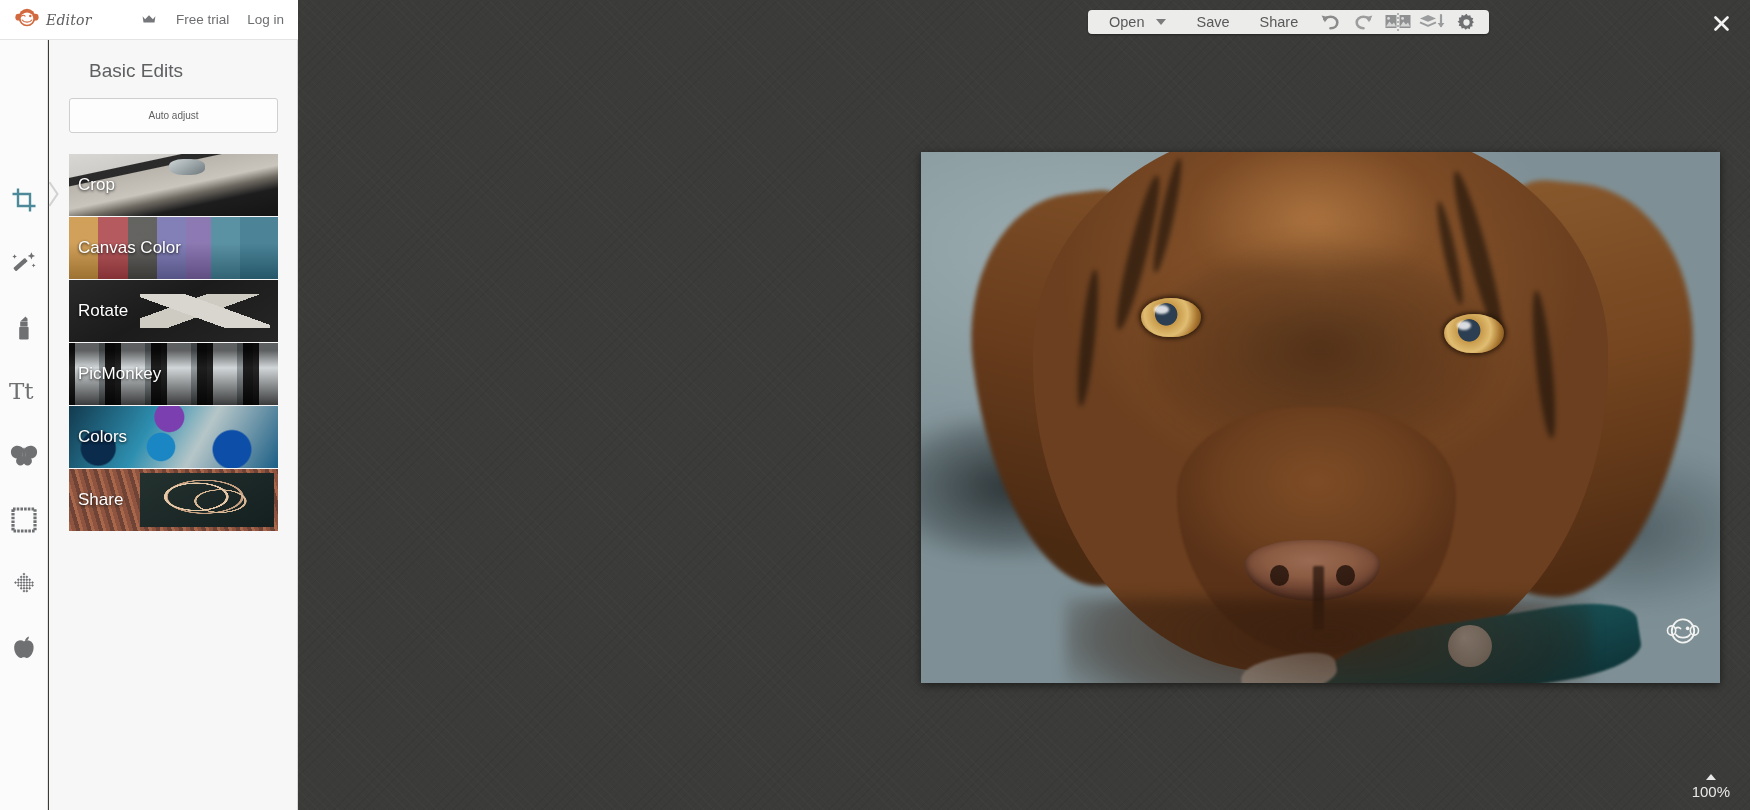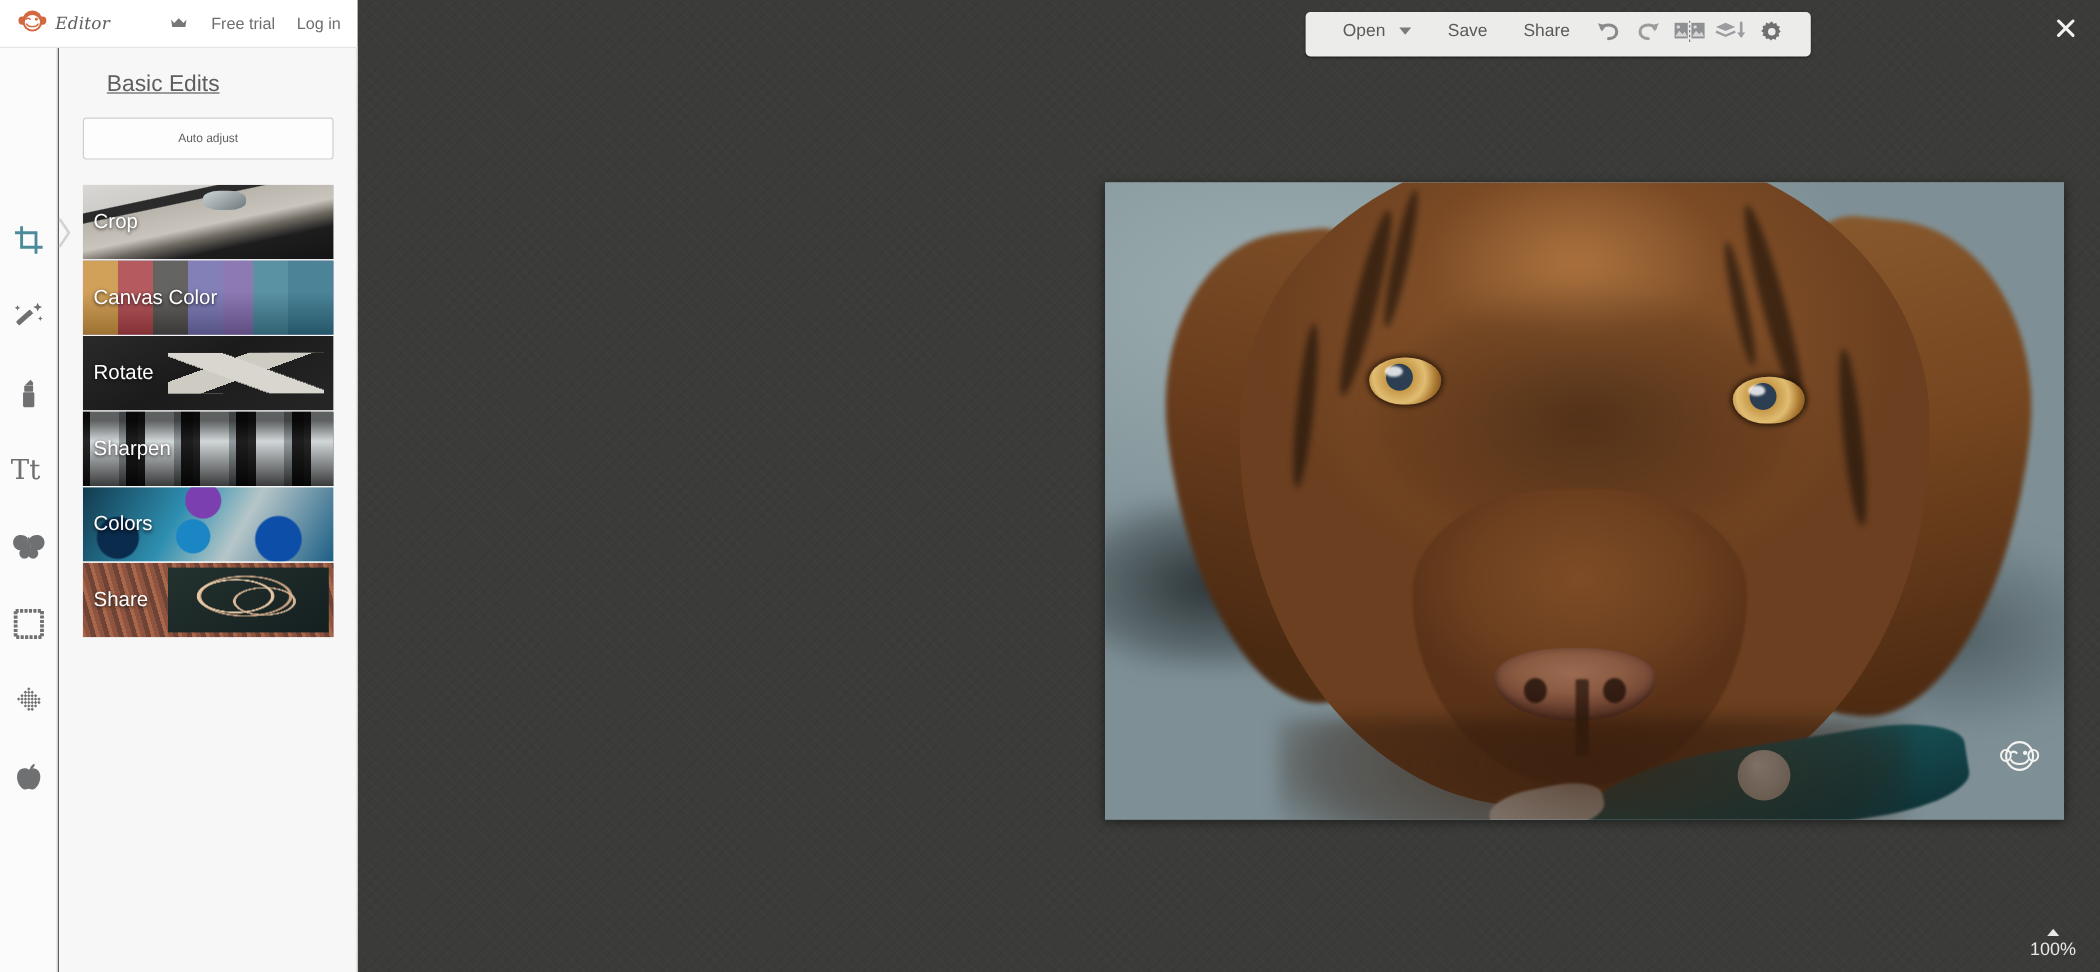--- a/index.html
+++ b/index.html
@@ -26,22 +26,22 @@
   #close-btn{
     position:absolute; right:14px; top:8px; width:30px; height:30px;
     display:flex; align-items:center; justify-content:center;
     color:#f2f2f2; font-size:19px; font-weight:bold; cursor:pointer;
     line-height:1; user-select:none;
   }
 
   
   #toolbar{
     position:absolute; left:790px; top:10px;
-    height:37px; padding:0 16px;
-    display:flex; align-items:flex-start;
+    height:24px; padding:0 6px;
+    display:flex; align-items:center;
     background:#ececea;
     border-radius:4px;
     box-shadow:0 1px 2px rgba(0,0,0,.4);
   }
   .tb-btn{
     display:flex; align-items:center; gap:12px;
     height:32px; padding:0 15px;
     color:#59595a; font-size:14.5px; cursor:pointer; user-select:none;
     white-space:nowrap;
   }
@@ -234,21 +234,20 @@
   
   #panel{
     position:absolute; left:49px; top:40px; width:249px; bottom:0;
     background:#f7f7f7;
     border-right:1px solid #d8d8d8;
     padding:0 20px;
   }
   #panel-title{
     font-size:19px; color:#5e5f61; font-weight:normal;
     padding:20px 0 16px 20px;
-    text-decoration:underline;
   }
   #auto-adjust{
     display:block; width:209px; height:35px; margin:0 auto 21px;
     background:#fdfdfd; border:1px solid #cfcfcf; border-radius:3px;
     color:#5e5f61; font-size:10px; font-family:inherit;
     cursor:pointer;
   }
 
   #edit-list{ list-style:none; width:209px; margin:0 auto; }
   .edit-item{
@@ -597,21 +596,21 @@
       <li class="edit-item">
         <span class="edit-thumb th-canvas"></span>
         <span class="edit-label">Canvas Color</span>
       </li>
       <li class="edit-item">
         <span class="edit-thumb th-rotate"></span>
         <span class="edit-label">Rotate</span>
       </li>
       <li class="edit-item">
         <span class="edit-thumb th-exposure"></span>
-        <span class="edit-label">Sharpen</span>
+        <span class="edit-label">PicMonkey</span>
       </li>
       <li class="edit-item">
         <span class="edit-thumb th-colors"></span>
         <span class="edit-label">Colors</span>
       </li>
       <li class="edit-item">
         <span class="edit-thumb th-resize"></span>
         <span class="edit-label">Share</span>
       </li>
     </ul>

